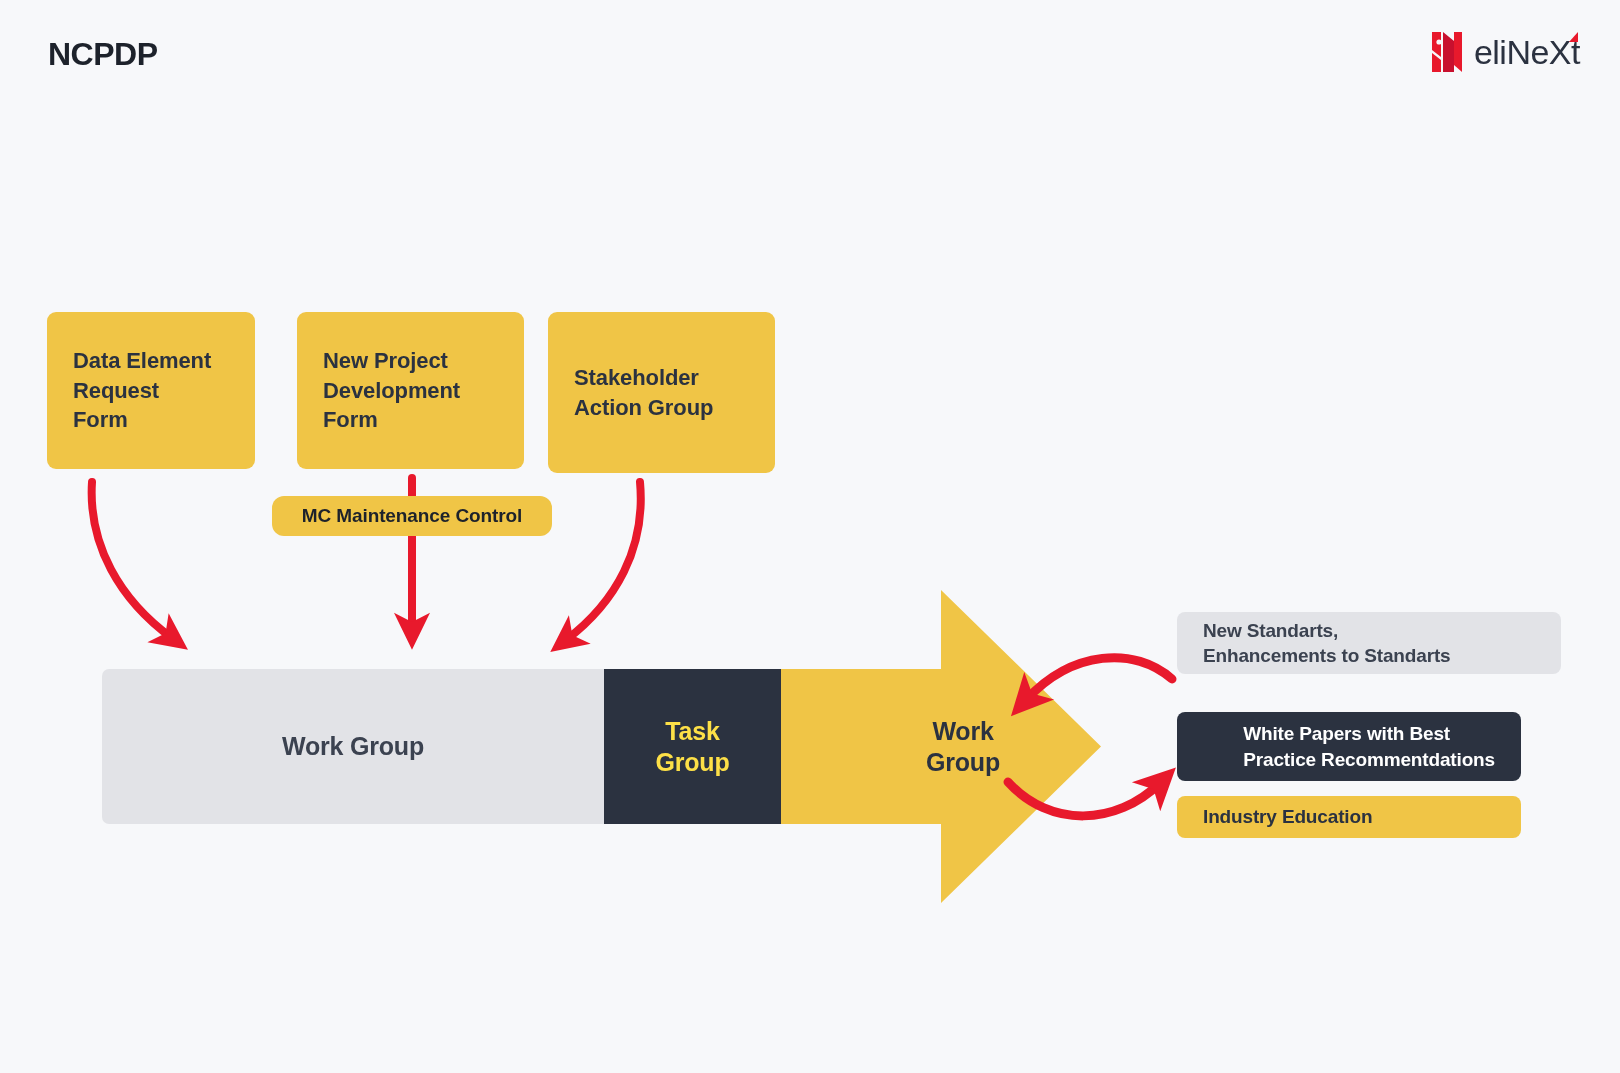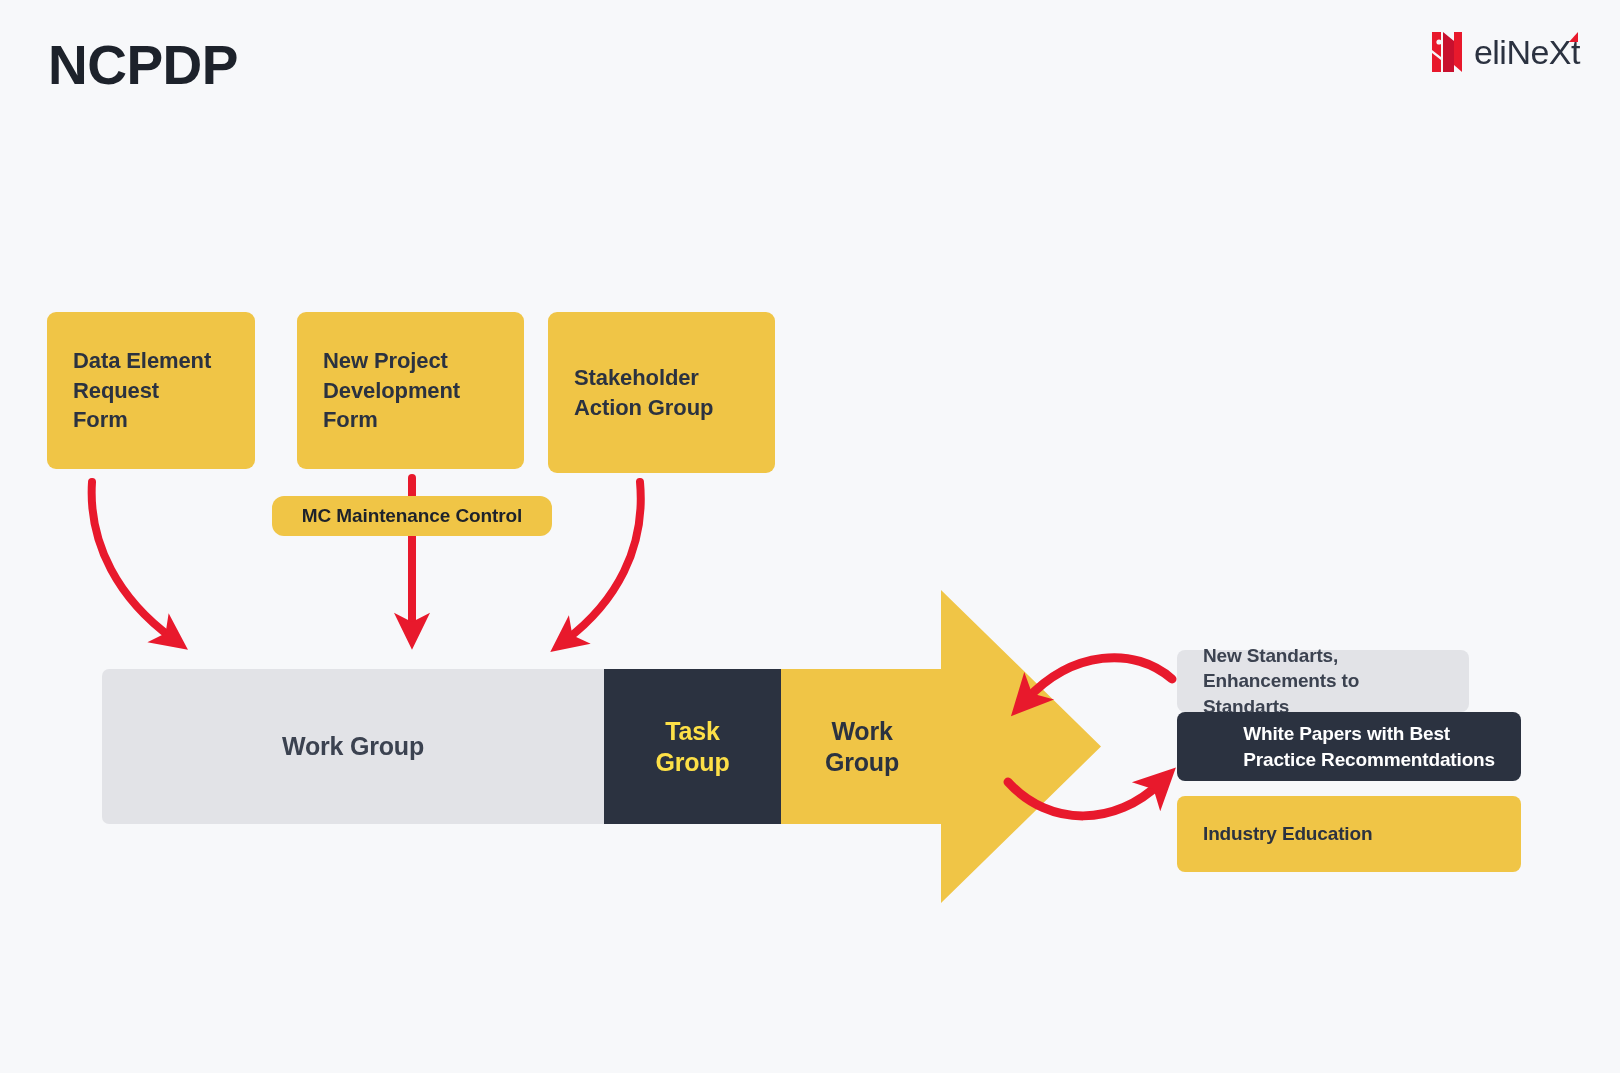--- a/index.html
+++ b/index.html
@@ -18,21 +18,21 @@
     height: 1073px;
     background: #f7f8fa;
     overflow: hidden;
   }
 
   
   #brand-title {
     position: absolute;
     left: 48px;
     top: 38px;
-    font-size: 55px;
+    font-size: 32px;
     font-weight: 800;
     letter-spacing: -0.5px;
     color: #1d222b;
     line-height: 1;
   }
   #logo {
     position: absolute;
     right: 40px;
     top: 28px;
     display: flex;
@@ -218,47 +218,47 @@
 
   <div class="bar" id="bar-workgroup-1" style="left:102px; top:669px; width:502px; height:155px; z-index:2;">
     <div class="bar-label" style="white-space:pre-line;">Work Group</div>
   </div>
 
   <div class="bar" id="bar-taskgroup" style="left:604px; top:669px; width:177px; height:155px; z-index:2;">
     <div class="bar-label" style="white-space:pre-line;">Task
 Group</div>
   </div>
 
-  <div class="bar" id="arrow-block" style="left:781px; top:590px; width:320px; height:313px; z-index:2; justify-content:flex-start; padding-left:44px;">
+  <div class="bar" id="arrow-block" style="left:781px; top:590px; width:320px; height:313px; z-index:2; justify-content:center; padding-left:44px;">
     <svg id="arrow-shape" viewBox="0 0 320 313" preserveAspectRatio="none">
       <path d="M0,79 L160,79 L160,0 L320,156.5 L160,313 L160,234 L0,234 Z" fill="#f0c546"></path>
     </svg>
     <div class="bar-label" style="white-space:pre-line; position:relative; z-index:2;">Work
 Group</div>
   </div>
 
   <svg id="connectors" viewBox="0 0 1620 1073">
     <defs>
       <marker id="ah2" viewBox="0 0 12 12" refX="5.5" refY="6" markerWidth="5.2" markerHeight="5.2" orient="auto-start-reverse">
         <path d="M0.5,0.8 L11.2,6 L0.5,11.2 L3.2,6 Z" fill="#e8192c"></path>
       </marker>
     </defs>
 
     <path d="M1172,679 C1135,646 1072,650 1026,700" fill="none" stroke="#e8192c" stroke-width="9" stroke-linecap="round" marker-end="url(#ah2)"></path>
 
     <path d="M1008,782 C1050,828 1116,826 1160,783" fill="none" stroke="#e8192c" stroke-width="9" stroke-linecap="round" marker-end="url(#ah2)"></path>
   </svg>
 
-  <div class="out-card out-grey" style="left:1177px; top:650px; width:292px; height:62px;">
+  <div class="out-card out-grey" style="left:1177px; top:612px; width:384px; height:62px;">
     <div class="out-text" style="white-space:pre-line;">New Standarts,
 Enhancements to Standarts</div>
   </div>
 
   <div class="out-card out-dark" style="left:1177px; top:712px; width:344px; height:69px;justify-content:flex-end;">
     <div class="out-text" style="white-space:pre-line;">White Papers with Best
 Practice Recommentdations</div>
   </div>
 
-  <div class="out-card out-yellow" style="left:1177px; top:796px; width:344px; height:76px;">
+  <div class="out-card out-yellow" style="left:1177px; top:796px; width:344px; height:42px;">
     <div class="out-text" style="white-space:pre-line;">Industry Education</div>
   </div>
 
 </div>
 
 </body></html>

